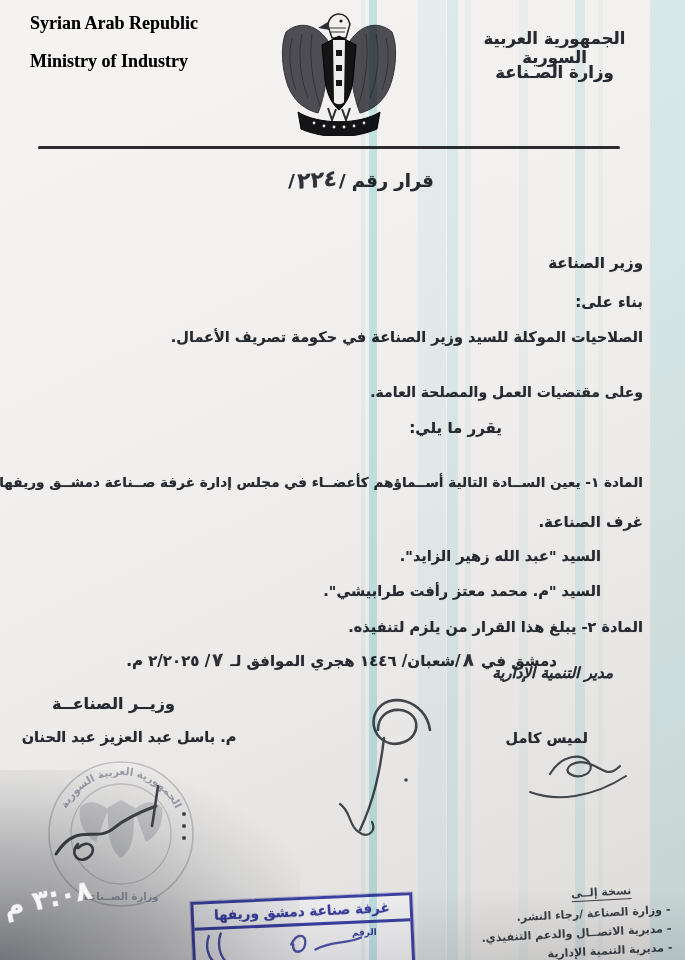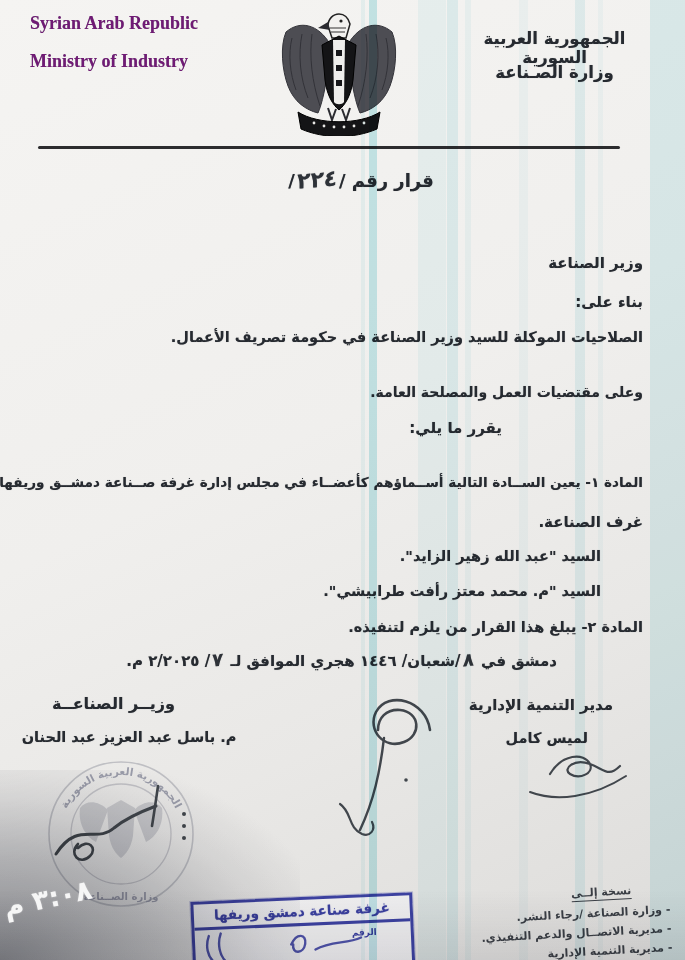--- a/index.html
+++ b/index.html
@@ -11,21 +11,21 @@
   .streak{position:absolute;top:0;bottom:0;pointer-events:none;mix-blend-mode:multiply;z-index:4;}
   
   .corner-shadow{position:absolute;left:0;top:770px;width:300px;height:190px;z-index:5;
        pointer-events:none;mix-blend-mode:multiply;
        background:radial-gradient(ellipse at 0% 100%,rgba(70,73,84,.62) 0%,rgba(92,95,106,.38) 38%,rgba(120,122,132,.16) 62%,rgba(0,0,0,0) 80%);}
   .bottom-haze{position:absolute;left:0;right:0;bottom:0;height:70px;z-index:4;pointer-events:none;
        mix-blend-mode:multiply;background:linear-gradient(to bottom,rgba(0,0,0,0),rgba(130,130,138,.18));}
 
   .abs{position:absolute;}
   .ar{direction:rtl;font-weight:700;color:#262a30;text-shadow:0 0 .7px rgba(38,42,48,.5);}
-  .en{font-family:"Liberation Serif","DejaVu Serif",serif;font-weight:700;color:#701a75;
+  .en{font-family:"Liberation Serif","DejaVu Serif",serif;font-weight:700;color:#000000;
       text-shadow:0 0 .6px rgba(40,44,50,.45);}
   .seg{unicode-bidi:isolate;}
   .hand{display:inline-block;font-size:1.22em;transform:rotate(-5deg) skewX(-7deg);
         color:#2e3238;padding:0 2px;}
   .rule{position:absolute;left:38px;top:146px;width:582px;height:3px;background:#2c2c2e;border-radius:2px;}
 
   .body-line{position:absolute;right:42px;font-size:15px;white-space:nowrap;margin-top:32px;}
   .article{font-size:13.6px;letter-spacing:-.15px;}
 
   .sig-title{font-size:15px;white-space:nowrap;}
@@ -126,21 +126,21 @@
 <div class="abs ar body-line" style="top:516px;right:84px;font-size:14.5px;">السيد "عبد الله زهير الزايد".</div>
 <div class="abs ar body-line" style="top:551px;right:84px;font-size:14.5px;">السيد "م. محمد معتز رأفت طرابيشي".</div>
 <div class="abs ar body-line" style="top:587px;font-size:14.5px;">المادة ٢- يبلغ هذا القرار من يلزم لتنفيذه.</div>
 
 <div class="abs ar body-line" style="top:617px;right:128px;">
   <span class="seg">دمشق في</span>
   <span class="hand">٨</span><span class="seg">/شعبان/ ١٤٤٦ هجري الموافق لـ</span>
   <span class="hand">٧</span><span class="seg">/ ٢/٢٠٢٥ م.</span>
 </div>
 
-<div class="abs ar sig-title" style="top:696px;right:72px;">مدير التنمية الإدارية</div>
+<div class="abs ar sig-title" style="top:664px;right:72px;font-style:italic;">مدير التنمية الإدارية</div>
 <div class="abs ar sig-name" style="top:730px;right:97px;">لميس كامل</div>
 <svg class="abs" style="left:522px;top:740px;" width="112" height="72" viewBox="0 0 112 72">
   <path class="sig-path" stroke-width="2.2" d="M28,34 C40,14 62,12 68,24 C72,33 58,40 48,34 C40,29 52,18 68,24 C82,29 86,38 98,26"></path>
   <path class="sig-path" stroke-width="2" d="M8,52 C34,62 70,58 104,36"></path>
 </svg>
 
 <svg class="abs" style="left:322px;top:684px;" width="142" height="166" viewBox="0 0 142 166">
   <path class="sig-path" stroke-width="2.6" d="M108,46 C104,16 66,6 54,28 C45,46 62,66 82,58 C100,51 98,28 78,26 C64,25 56,34 56,46"></path>
   <path class="sig-path" stroke-width="2.4" d="M62,54 C58,88 52,116 38,146"></path>
   <path class="sig-path" stroke-width="2.2" d="M18,120 C30,128 26,144 40,150 C48,153 54,146 50,138"></path>

